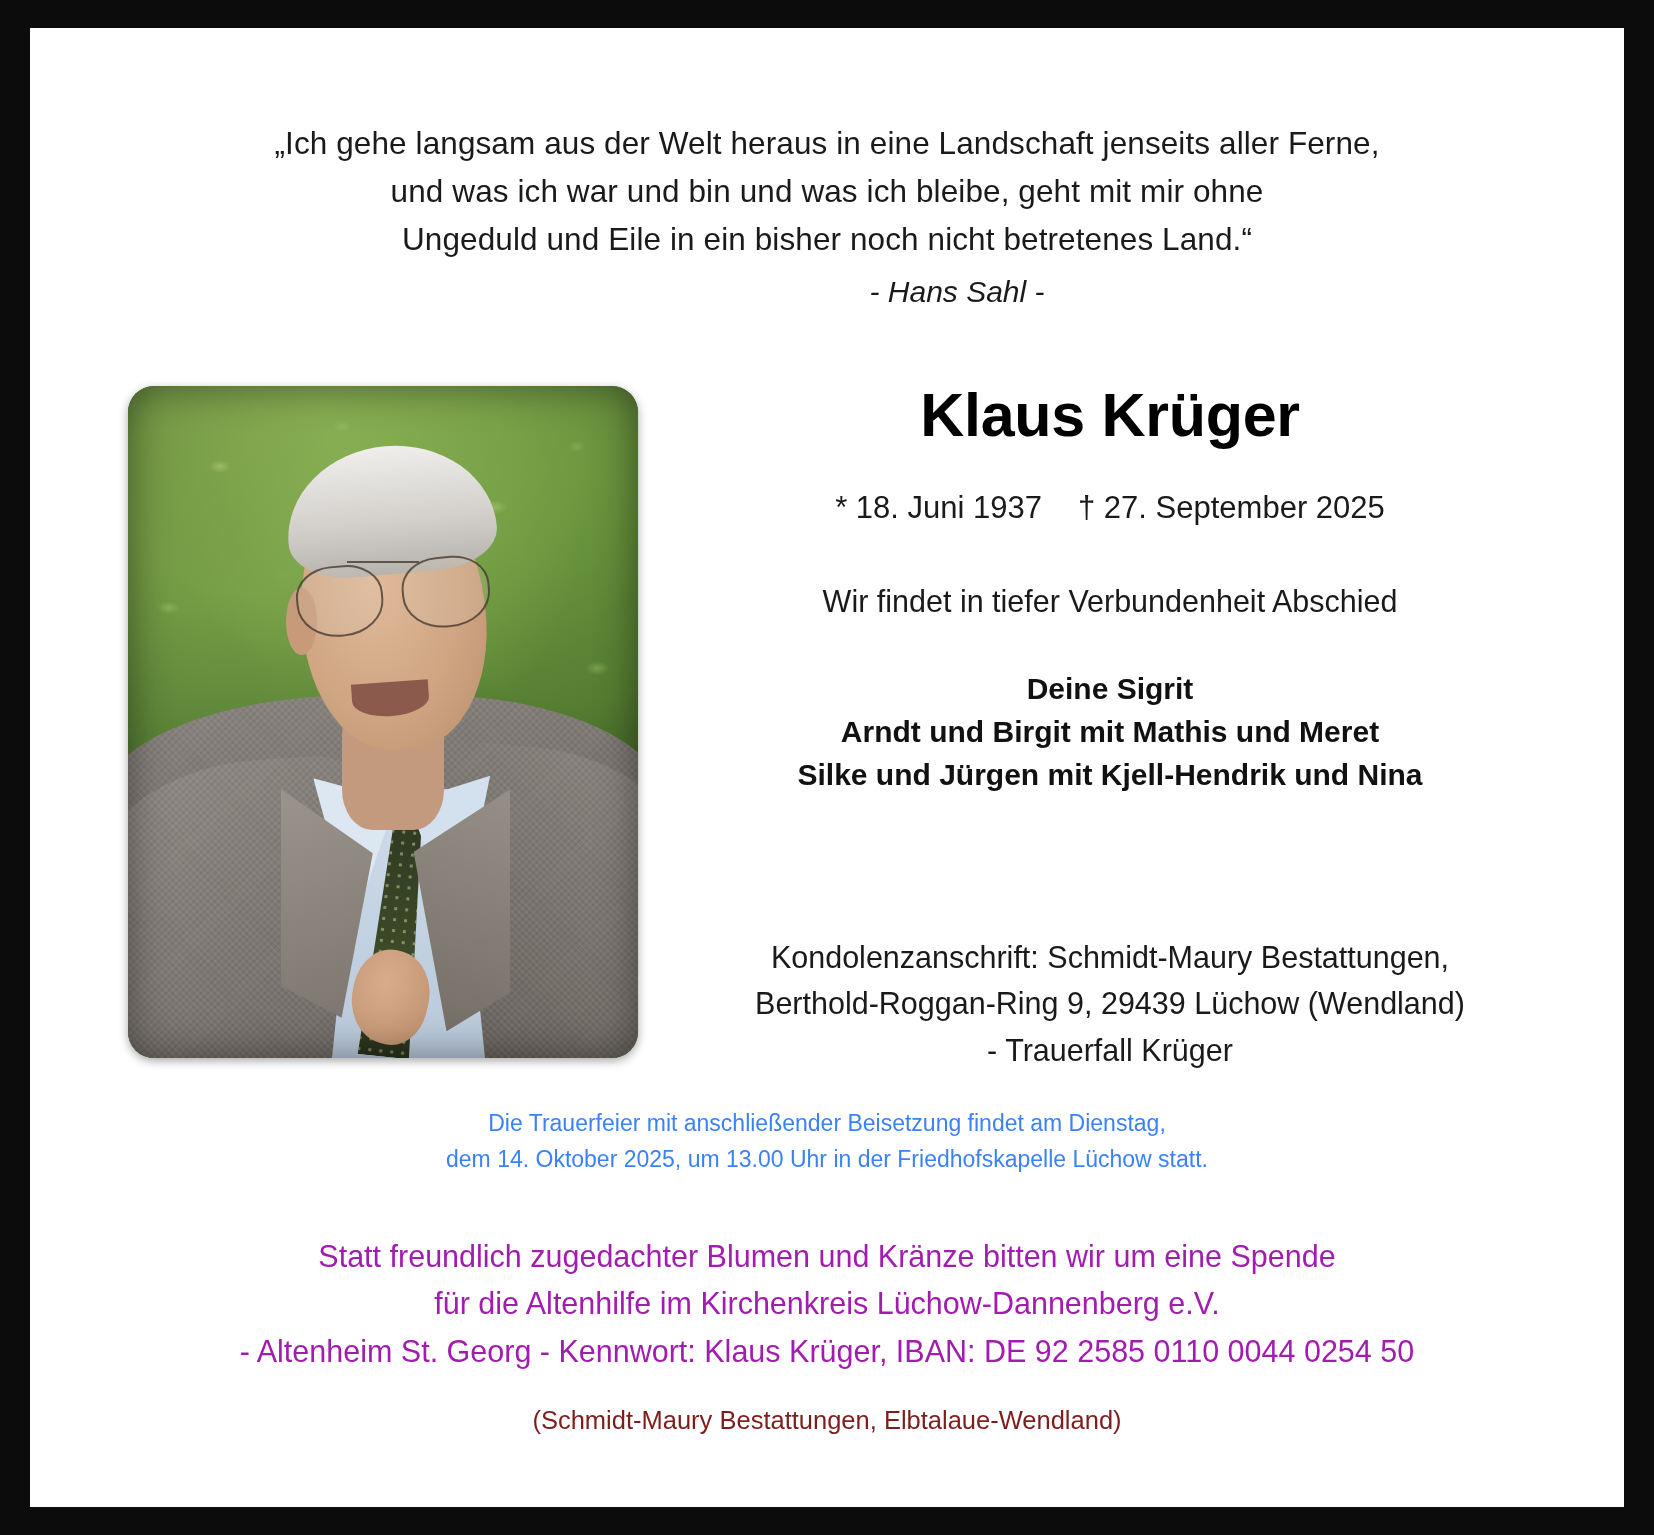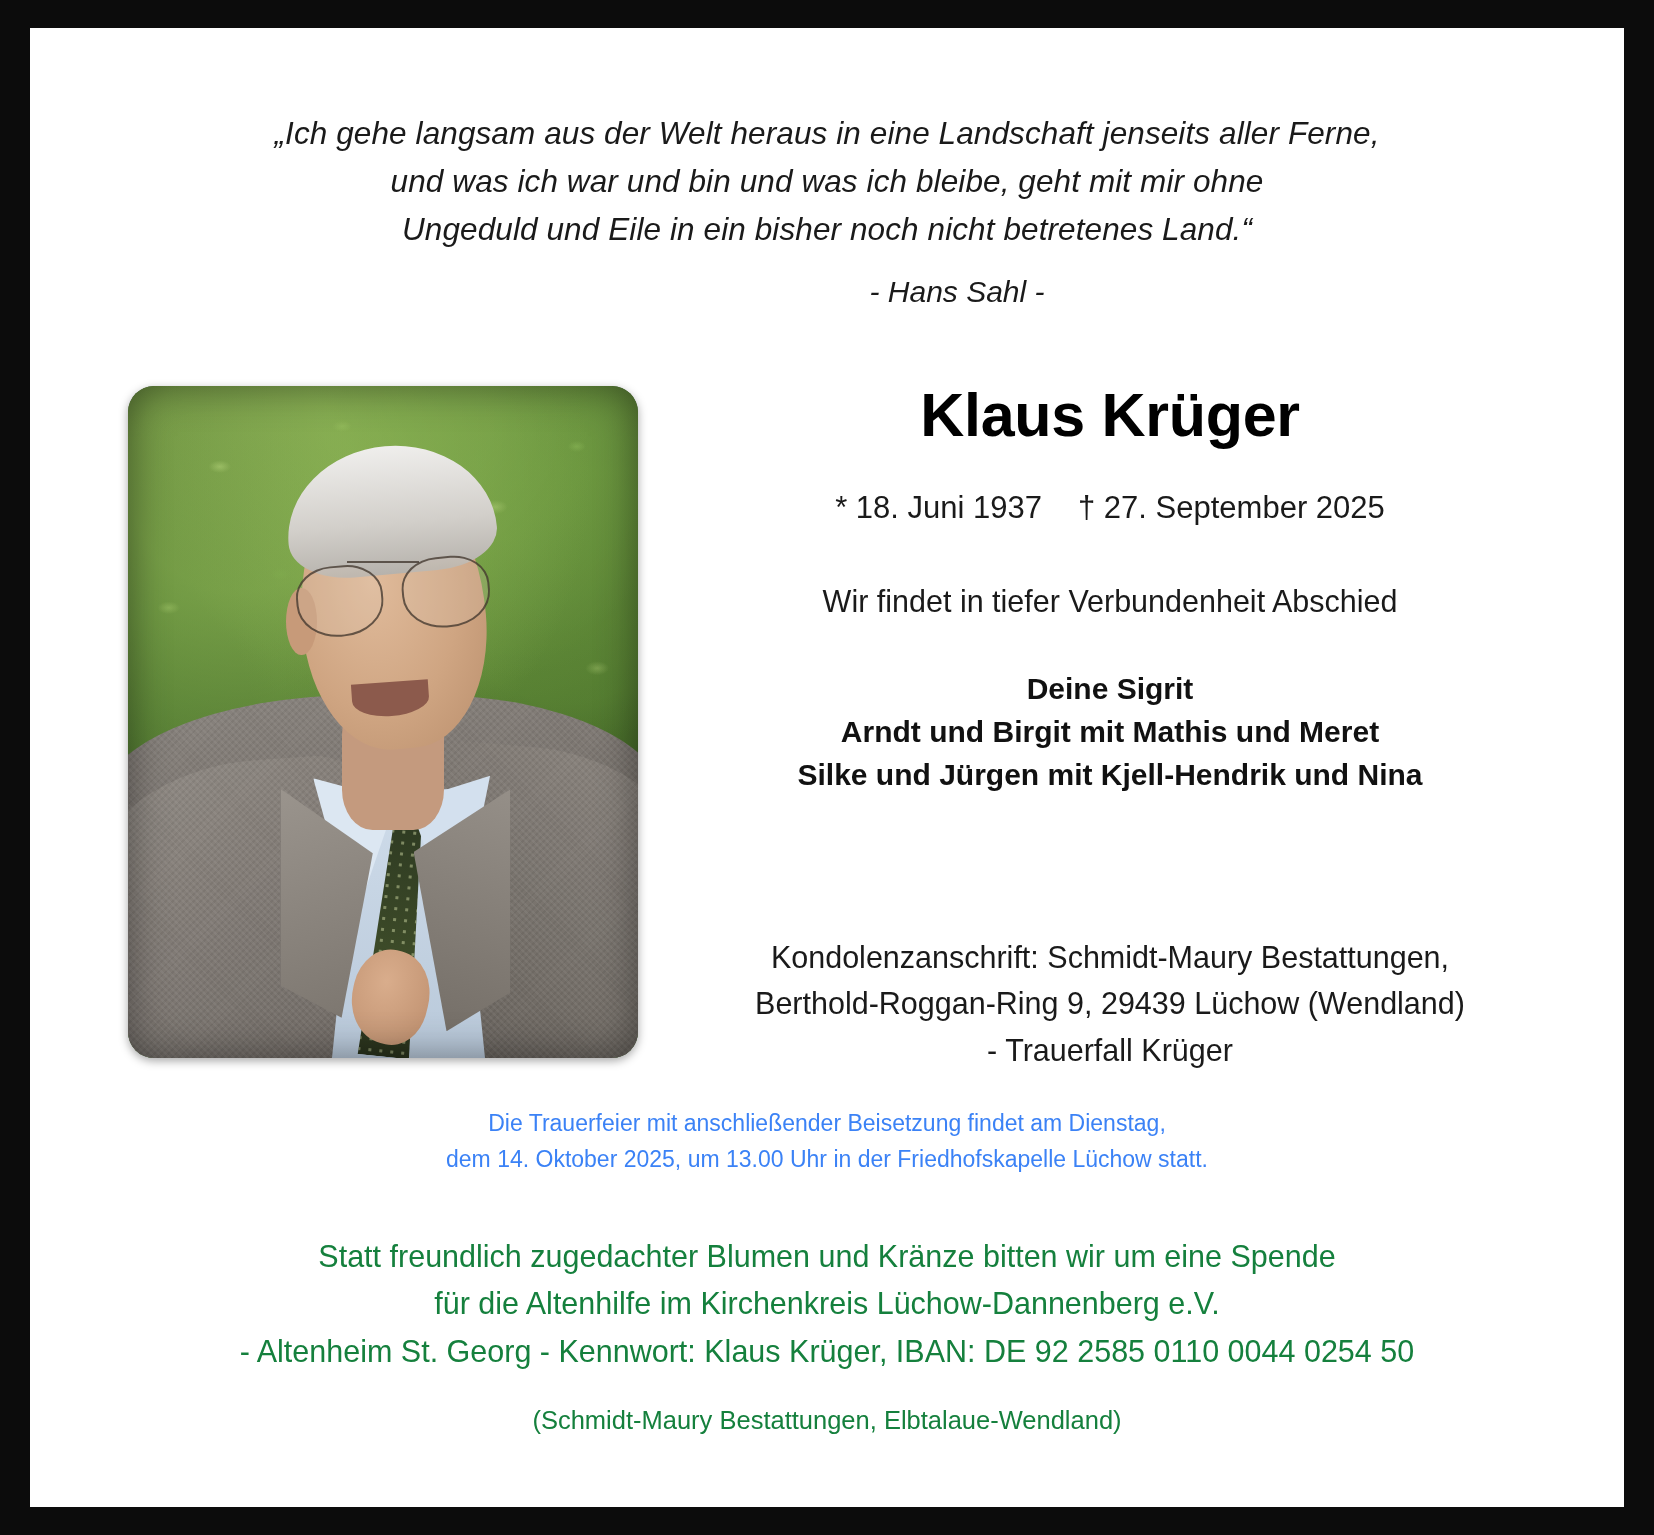--- a/index.html
+++ b/index.html
@@ -27,24 +27,23 @@
     width: 100%;
     height: 100%;
     box-sizing: border-box;
     padding: 0;
   }
 
   
   .quote {
     position: absolute;
     left: 0;
-    top: 82px;
-    width: 100%;
-    text-align: center;
-    font-style: italic;
+    top: 92px;
+    width: 100%;
+    text-align: center;
     font-size: 31.5px;
     line-height: 1.52;
     color: #1a1a1a;
     letter-spacing: 0.1px;
   }
   .quote-line { display: block; }
   .quote-author {
     position: absolute;
     top: 247px;
     left: 0;
@@ -371,31 +370,31 @@
     color: #3b82f6;
   }
   .donation {
     position: absolute;
     left: 0;
     top: 1205px;
     width: 100%;
     text-align: center;
     font-size: 30.5px;
     line-height: 1.55;
-    color: #15803d;
+    color: #a21caf;
   }
   .line { display: block; }
   .source {
     position: absolute;
     left: 0;
     top: 1378px;
     width: 100%;
     text-align: center;
     font-size: 25.5px;
-    color: #15803d;
+    color: #7f1d1d;
   }
 </style>
 </head>
 <body>
 
 <div class="obituary-frame">
   <div class="inner">
 
     <div class="quote">
       <span class="quote-line">„Ich gehe langsam aus der Welt heraus in eine Landschaft jenseits aller Ferne,</span>

